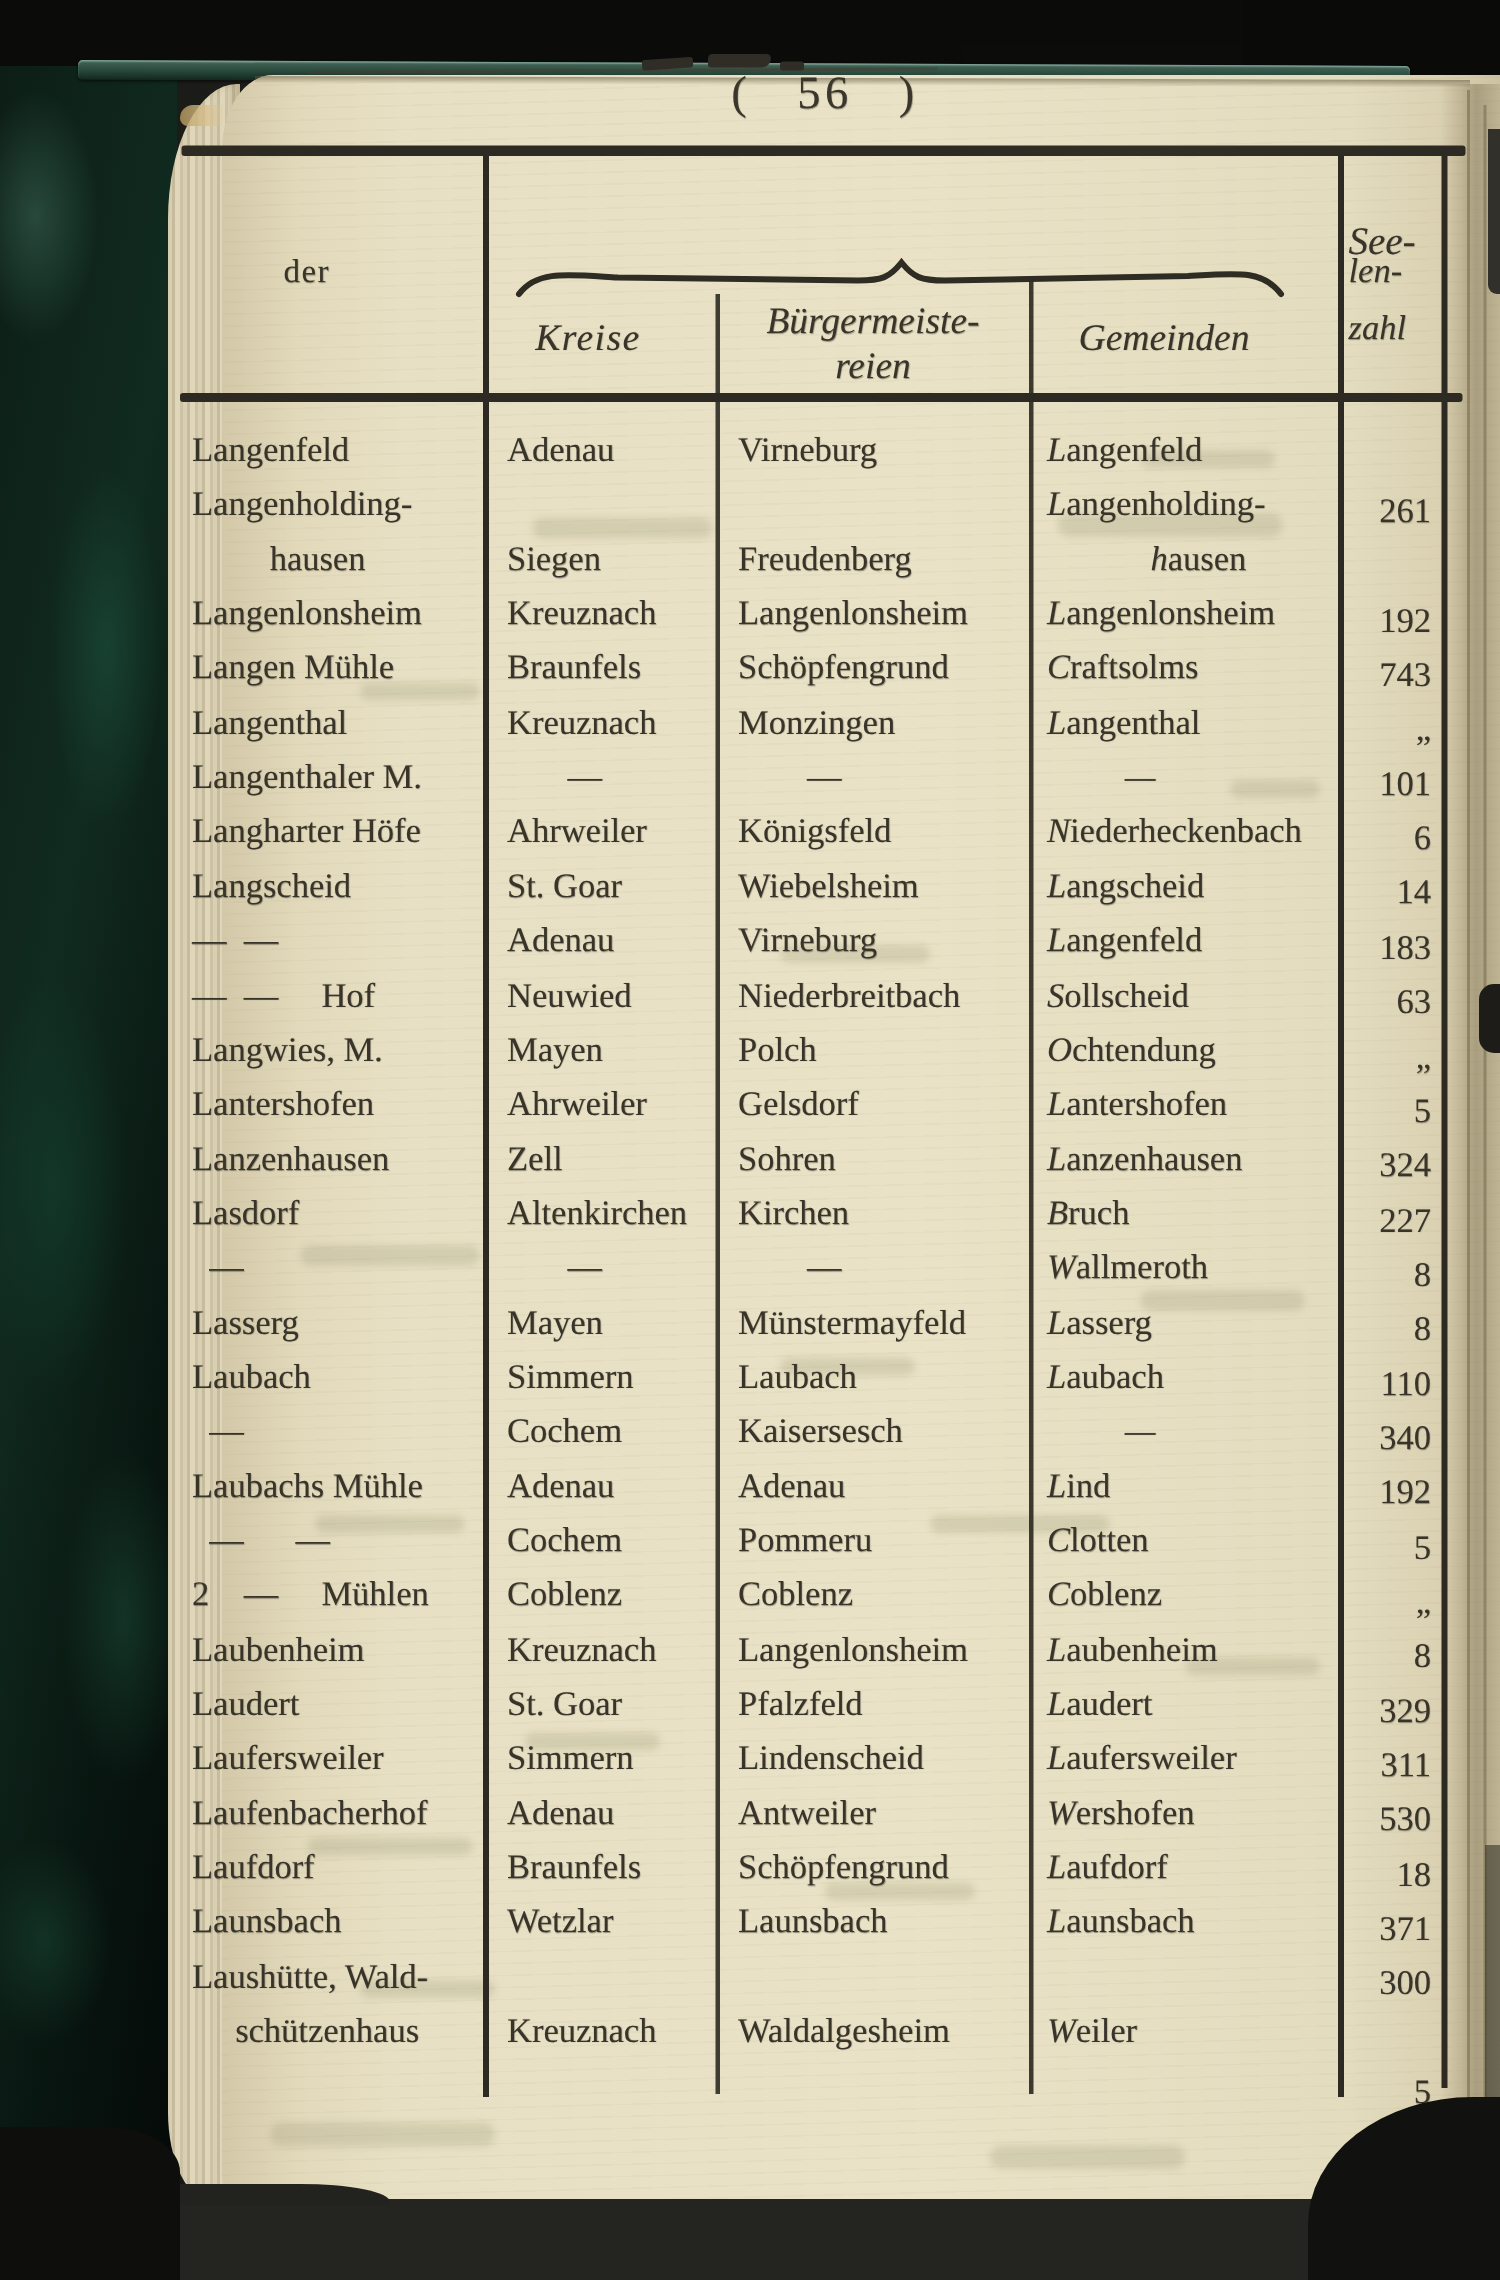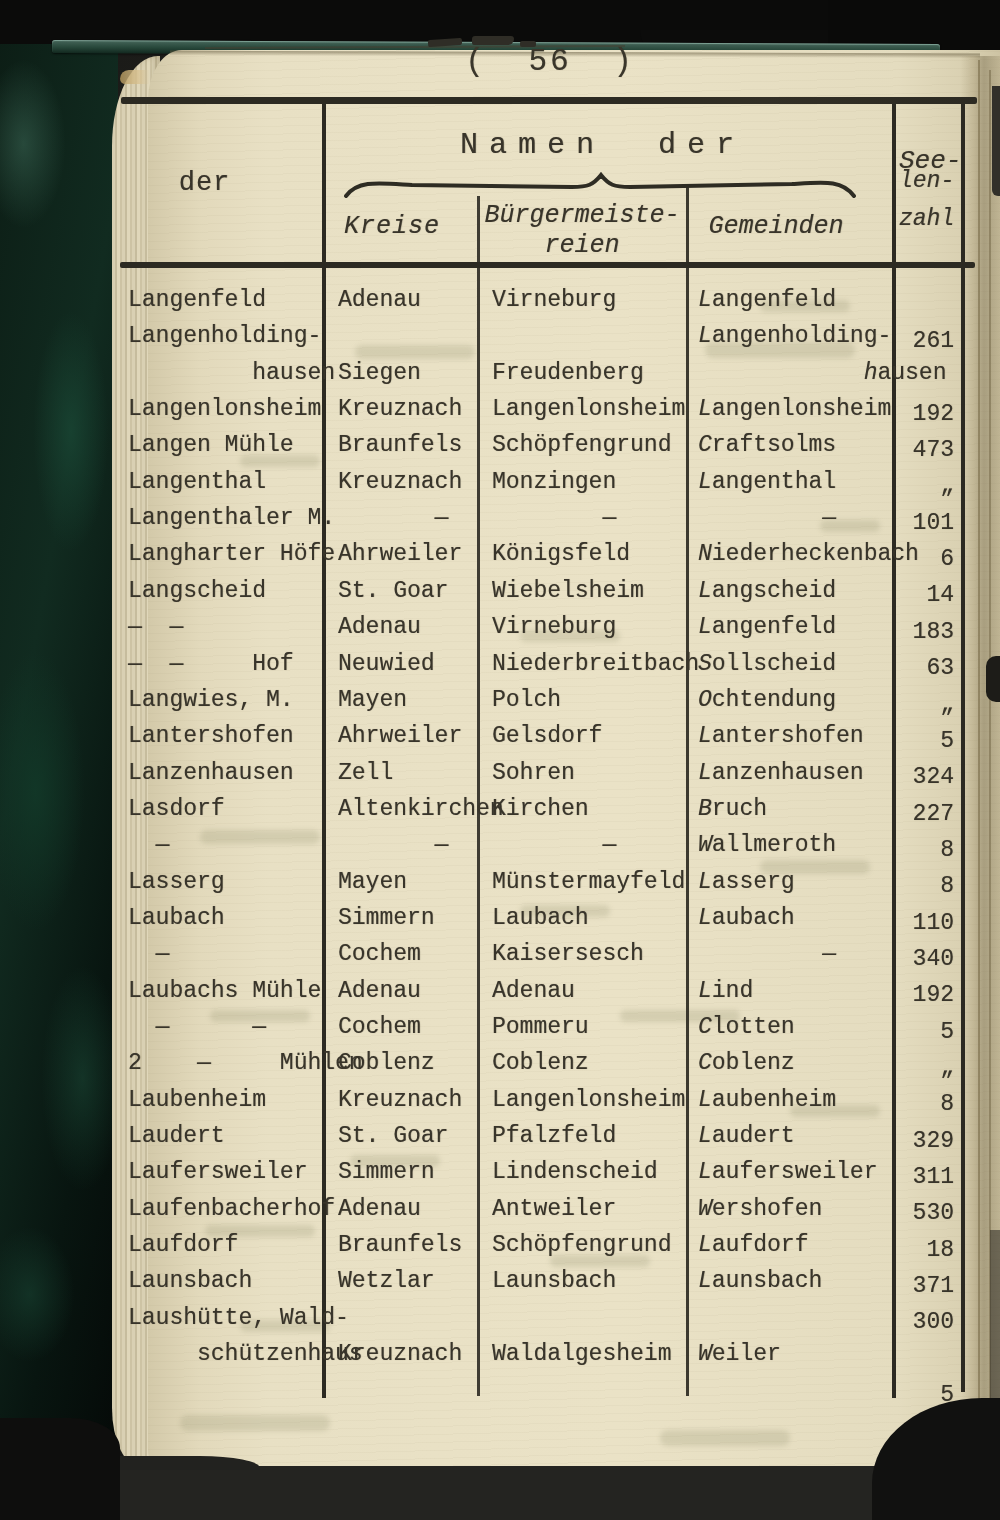--- a/index.html
+++ b/index.html
@@ -1,19 +1,19 @@
 <!DOCTYPE html>
 <html><head>
 <meta charset="utf-8">
 <style>
   html,body{margin:0;padding:0;background:#151513;}
   .canvas{
     position:relative;width:1000px;height:1520px;overflow:hidden;
     background:#f9a8d4;
-    font-family:Liberation Mono, monospace;
+    font-family:Liberation Serif, serif;
   }
   
   .backdrop{position:absolute;inset:0;background:
     radial-gradient(ellipse at 55% 45%, #2a2a26 0%, #1d1d1a 70%, #141412 100%);}
   .cover-left{position:absolute;left:0;top:0;width:118px;height:1438px;
     background:
       radial-gradient(ellipse 60px 120px at 20% 10%, rgba(70,120,100,.45), transparent 70%),
       radial-gradient(ellipse 50px 160px at 60% 30%, rgba(25,70,52,.8), transparent 75%),
       radial-gradient(ellipse 70px 200px at 30% 55%, rgba(18,56,40,.9), transparent 70%),
       radial-gradient(ellipse 55px 150px at 70% 75%, rgba(30,80,60,.5), transparent 75%),
@@ -66,21 +66,21 @@
   .prev-leaf-line{position:absolute;left:205px;top:46px;width:420px;height:2px;background:rgba(70,62,48,.55);transform:rotate(-.3deg);}
   .frag{position:absolute;background:#2f2d26;border-radius:2px;}
   .frag1{left:428px;top:39px;width:34px;height:7px;transform:rotate(-4deg);}
   .frag2{left:472px;top:36px;width:42px;height:9px;border-radius:3px 3px 6px 2px;}
   .frag3{left:520px;top:41px;width:16px;height:6px;}
   
   .ink{color:#38342a;text-shadow:.4px .4px .7px rgba(45,40,28,.45);}
   .txt{position:absolute;white-space:pre;}
   .folio{left:420px;top:44px;width:260px;text-align:center;font-size:31px;word-spacing:20px;letter-spacing:3px;color:#3a362b;}
   .h-namen{left:125px;top:126px;width:196px;text-align:center;font-size:30px;letter-spacing:4px;}
-  .h-der{left:125px;top:168px;width:159px;text-align:center;font-size:27px;letter-spacing:1px;}
+  .h-der{left:125px;top:168px;width:159px;text-align:center;font-size:22px;letter-spacing:1px;}
   .h-orts{left:120px;top:204px;width:206px;text-align:center;font-size:29px;letter-spacing:.5px;}
   .h-group{left:350px;top:128px;width:505px;text-align:center;font-size:30px;letter-spacing:11px;word-spacing:24px;}
   .h-kreise{left:322px;top:212px;width:140px;text-align:center;font-size:25px;font-style:italic;letter-spacing:1px;}
   .h-bgm1{left:482px;top:201px;width:200px;text-align:center;font-size:25px;font-style:italic;}
   .h-bgm2{left:482px;top:231px;width:200px;text-align:center;font-size:25px;font-style:italic;}
   .h-gem{left:678px;top:212px;width:196px;text-align:center;font-size:25px;font-style:italic;}
   .h-see1{left:899px;top:146px;width:64px;font-size:26px;font-style:italic;}
   .h-see2{left:899px;top:168px;width:64px;font-size:23px;font-style:italic;}
   .h-see3{left:899px;top:206px;width:64px;font-size:23px;font-style:italic;}
   
@@ -160,21 +160,20 @@
 
   <div class="rule rule-top"></div>
   <div class="rule rule-mid"></div>
   <div class="rule v1"></div>
   <div class="rule v2"></div>
   <div class="rule v3"></div>
   <div class="rule v4"></div>
   <div class="rule v5"></div>
 
   <div class="txt ink h-der">der</div>
-  <div class="txt ink h-group">Namen der</div>
 
   <svg class="brace" viewBox="0 0 520 32" aria-hidden="true">
     <path d="M 6 26 C 18 10, 38 13, 72 15 L 232 17 C 248 17, 253 15, 261 5 C 269 15, 274 17, 290 17 L 452 14 C 486 12, 502 10, 514 26" fill="none" stroke="#2e2c23" stroke-width="4" stroke-linecap="round"></path>
   </svg>
 
   <div class="txt ink h-kreise">Kreise</div>
   <div class="txt ink h-bgm1">Bürgermeiste-</div>
   <div class="txt ink h-bgm2">reien</div>
   <div class="txt ink h-gem">Gemeinden</div>
   <div class="txt ink h-see1">See-</div>
@@ -201,21 +200,21 @@
         <div class="cell c2">Siegen</div>
         <div class="cell c3">Freudenberg</div>
         <div class="cell c4">            hausen</div>
         <div class="cell c5">192</div>
       </div>
       <div class="trow" style="top: 396px;">
         <div class="cell c1">Langenlonsheim</div>
         <div class="cell c2">Kreuznach</div>
         <div class="cell c3">Langenlonsheim</div>
         <div class="cell c4">Langenlonsheim</div>
-        <div class="cell c5">473</div>
+        <div class="cell c5">743</div>
       </div>
       <div class="trow" style="top: 432px;">
         <div class="cell c1">Langen Mühle</div>
         <div class="cell c2">Braunfels</div>
         <div class="cell c3">Schöpfengrund</div>
         <div class="cell c4">Craftsolms</div>
         <div class="cell c5">„</div>
       </div>
       <div class="trow" style="top: 469px;">
         <div class="cell c1">Langenthal</div>

